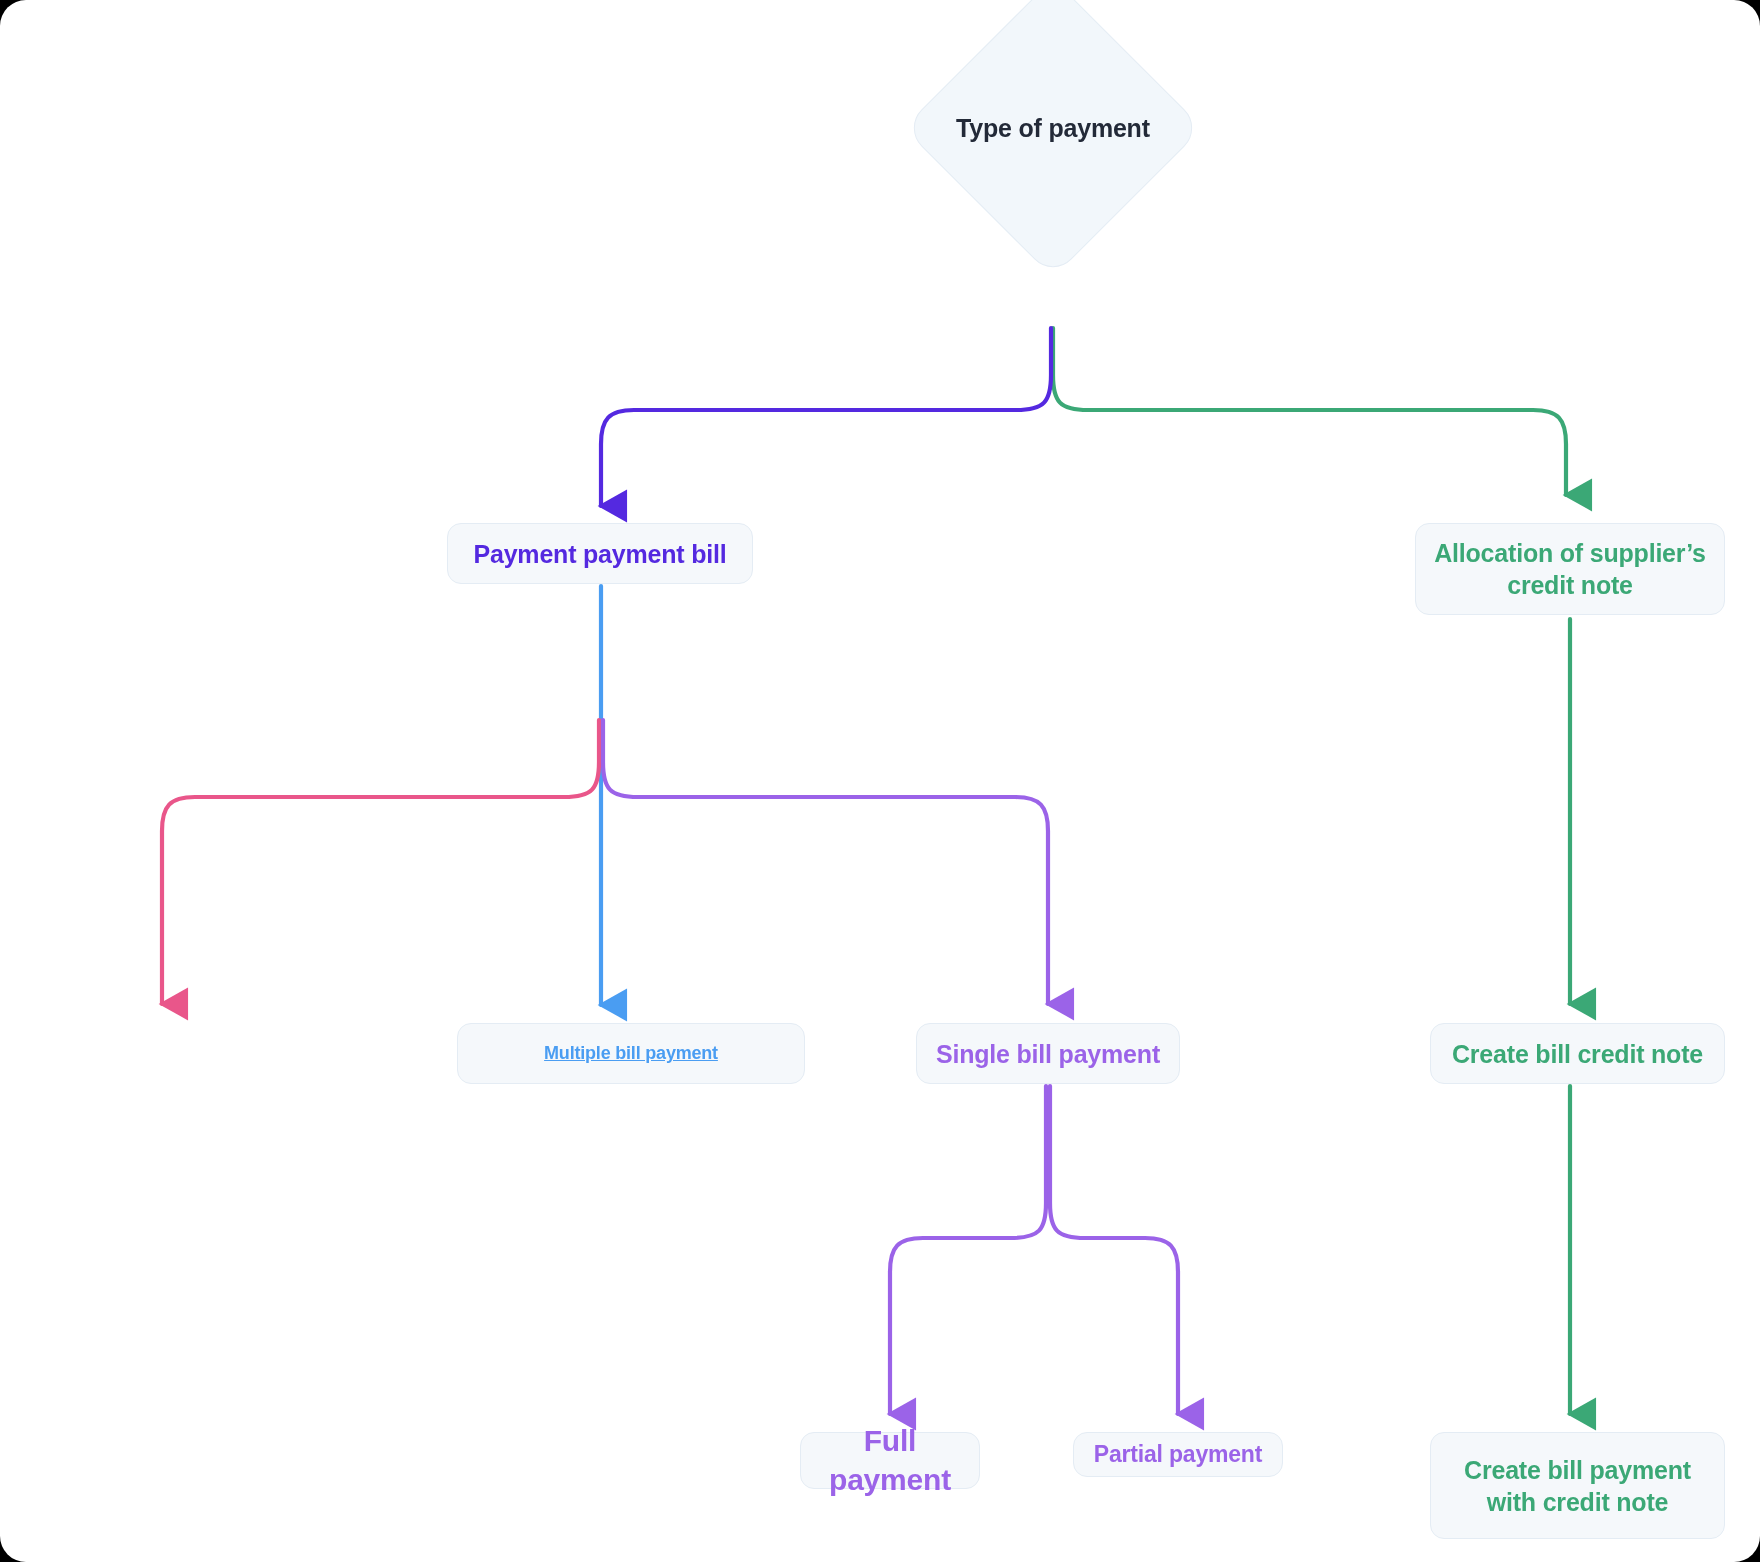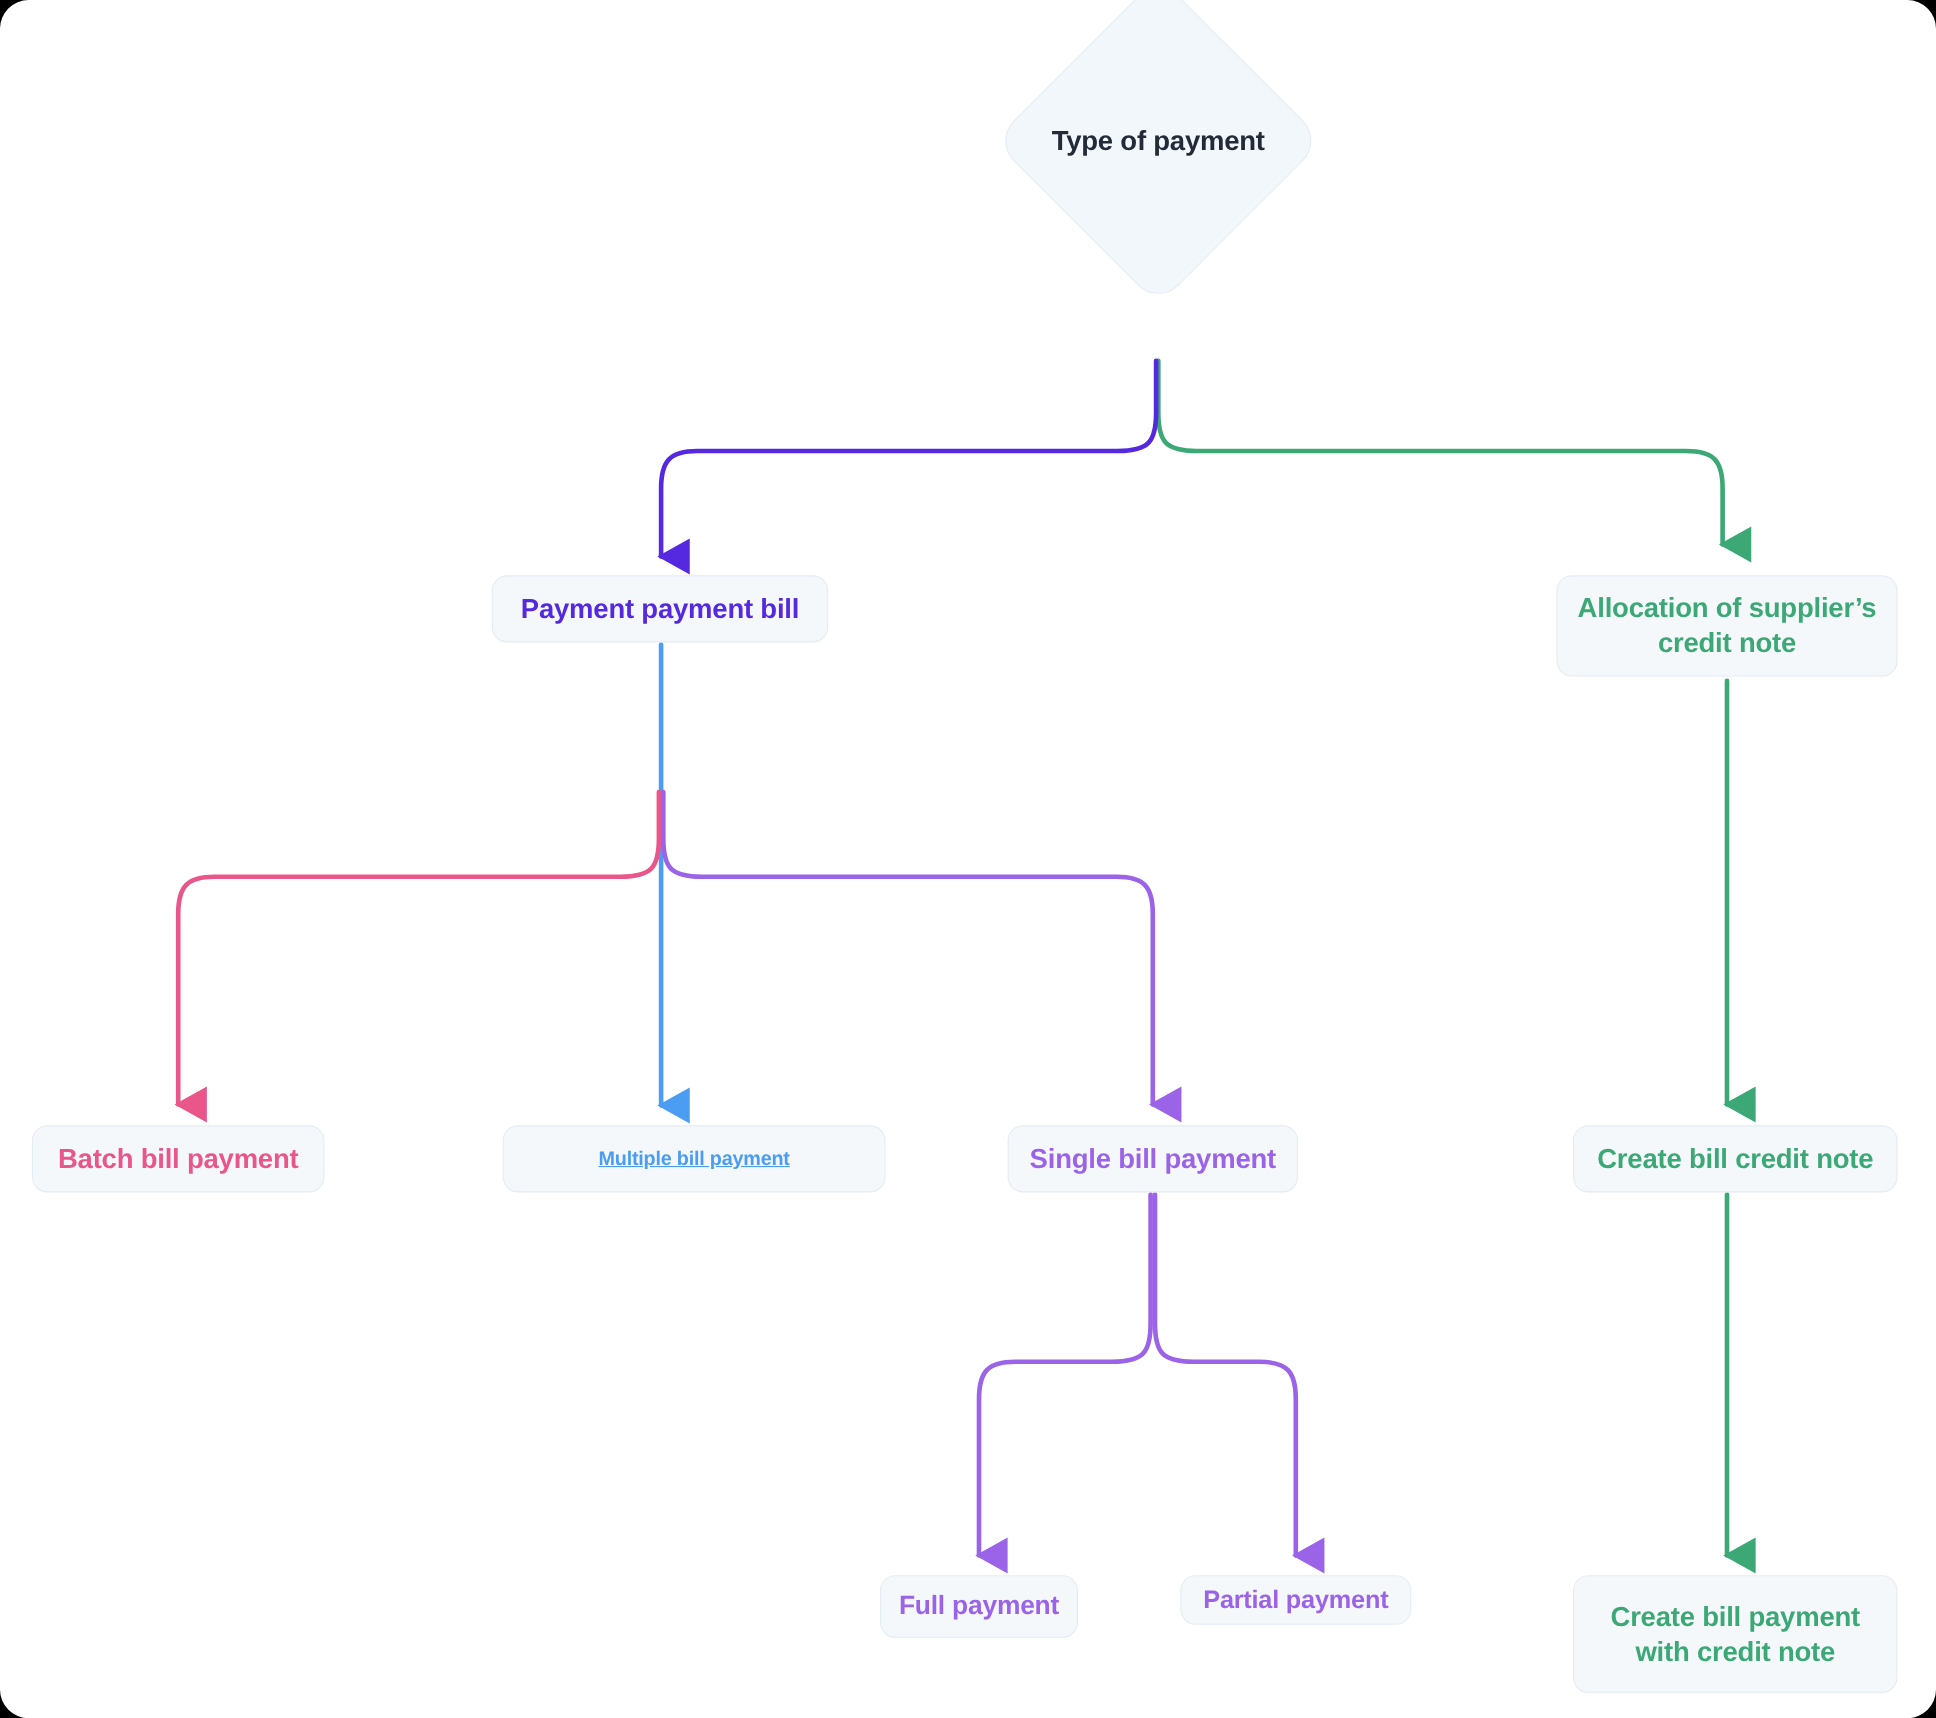--- a/index.html
+++ b/index.html
@@ -47,21 +47,21 @@
     white-space:nowrap;
   }
   
   #n-root      { left:947px;  top:22px;   width:212px; height:212px; font-size:25px; color:#232a38; }
   #n-against   { left:447px;  top:523px;  width:306px; height:61px;  font-size:25px; color:#5429e0; }
   #n-alloc     { left:1415px; top:523px;  width:310px; height:92px;  font-size:25px; color:#3ba876; padding:0 18px; }
   #n-batch     { left:29px;   top:1023px; width:266px; height:61px;  font-size:25px; color:#e9568a; }
   #n-multiple  { left:457px;  top:1023px; width:348px; height:61px;  font-size:18px; color:#4a9df2;text-decoration:underline; }
   #n-single    { left:916px;  top:1023px; width:264px; height:61px;  font-size:25px; color:#9b63e8; }
   #n-createcn  { left:1430px; top:1023px; width:295px; height:61px;  font-size:25px; color:#3ba876;text-align:right; }
-  #n-full      { left:800px;  top:1432px; width:180px; height:57px;  font-size:24px; color:#9b63e8; }
+  #n-full      { left:800px;  top:1432px; width:180px; height:57px;  font-size:30px; color:#9b63e8; }
   #n-partial   { left:1073px; top:1432px; width:210px; height:45px;  font-size:23px; color:#9b63e8; }
   #n-createbp  { left:1430px; top:1432px; width:295px; height:107px;  font-size:25px; color:#3ba876; padding:0 18px; }
 </style>
 </head>
 <body>
 
 <div id="canvas">
 
   <svg id="edges" viewBox="0 0 1760 1562" xmlns="http://www.w3.org/2000/svg">
     <defs>
@@ -112,23 +112,20 @@
   </div>
 
   <div class="node" id="n-against">
     <span>Payment payment bill</span>
   </div>
 
   <div class="node" id="n-alloc">
     <span>Allocation of supplier’s credit note</span>
   </div>
 
-  <div class="node" id="n-batch">
-    <span>Batch bill payment</span>
-  </div>
 
   <div class="node" id="n-multiple">
     <span>Multiple bill payment</span>
   </div>
 
   <div class="node" id="n-single">
     <span>Single bill payment</span>
   </div>
 
   <div class="node" id="n-createcn">

